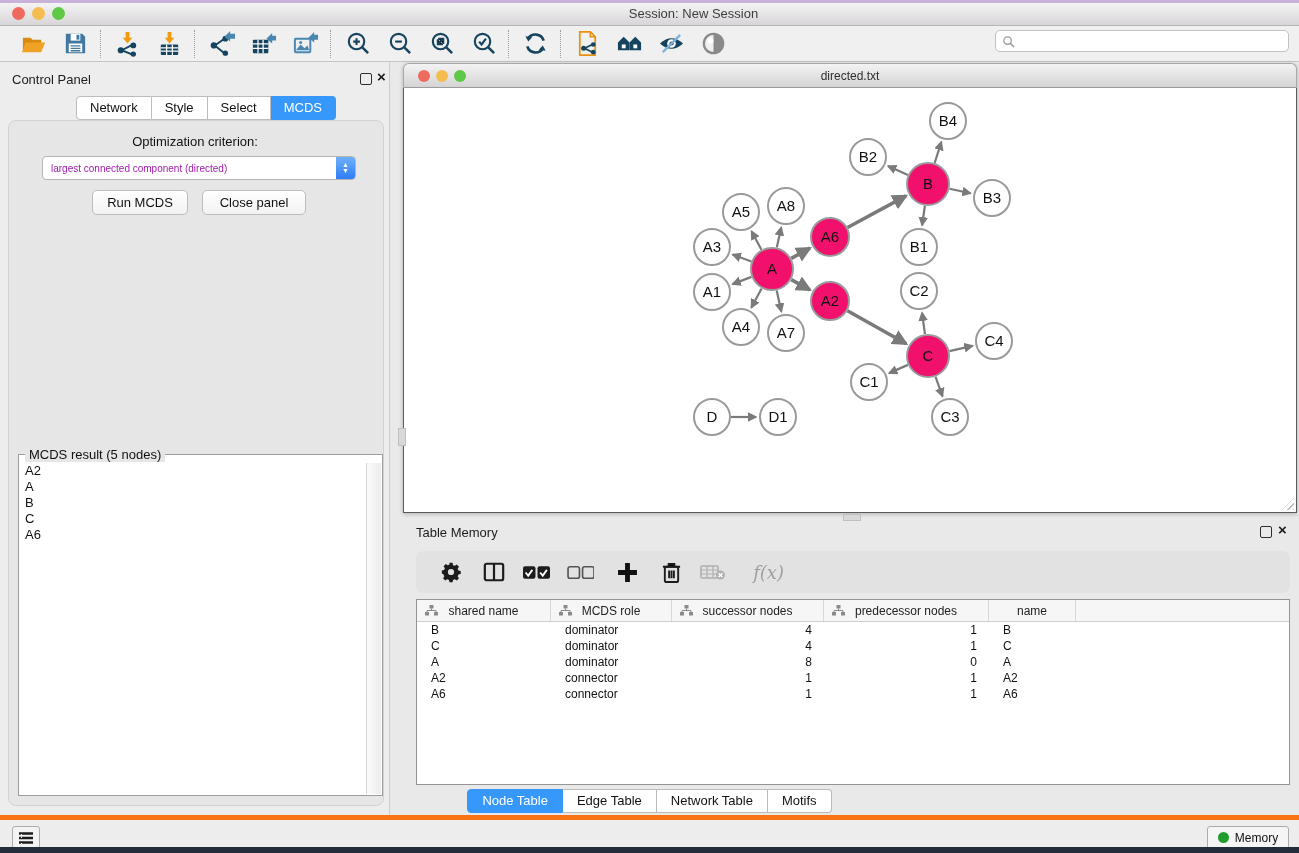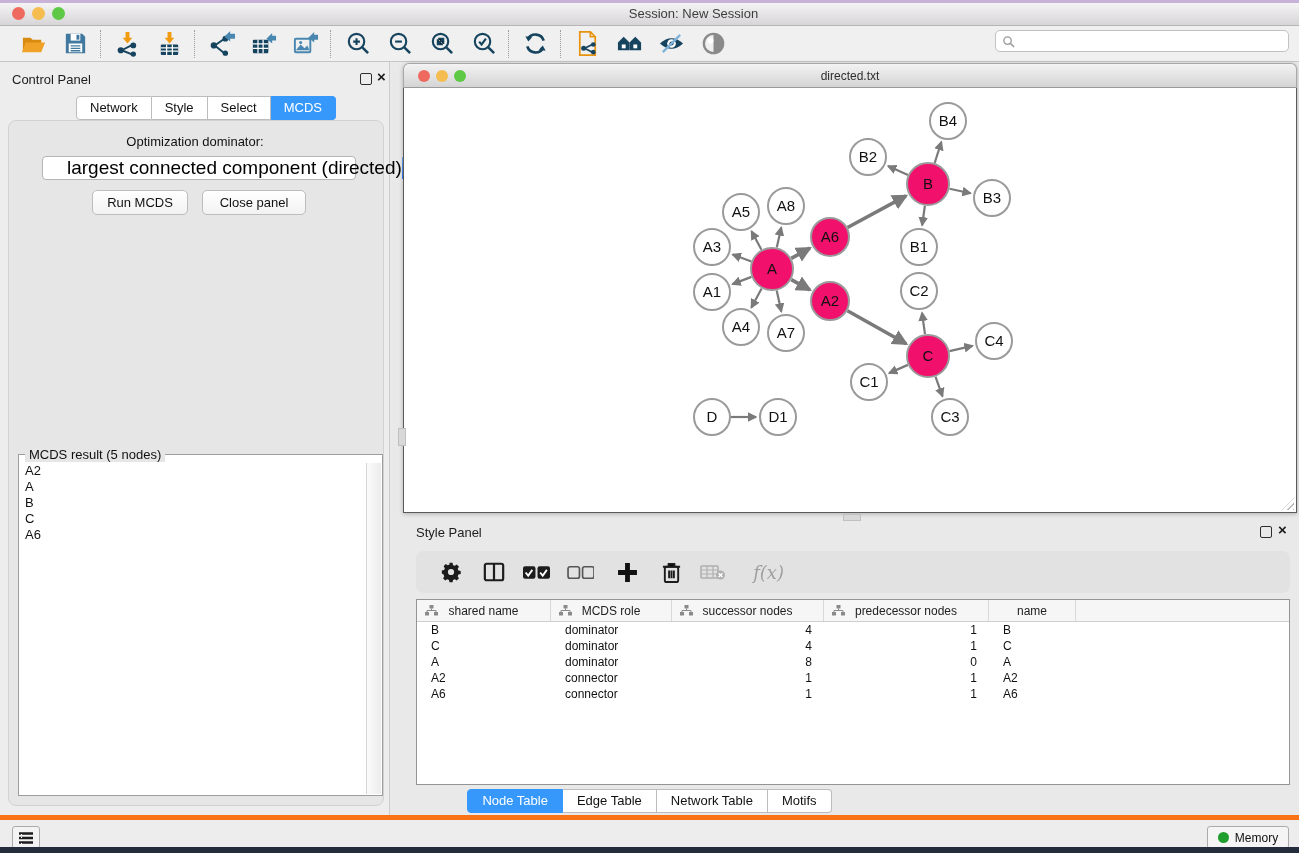--- a/index.html
+++ b/index.html
@@ -28,21 +28,21 @@
   .panel-float{width:10px;height:10px;border:1.5px solid #2e2e2e;border-radius:2px;display:inline-block;}
   .panel-close{font-size:15px;font-weight:bold;color:#1a1a1a;line-height:12px;}
   #cp-tabs{left:76px;top:34px;display:flex;}
   .seg{font-size:13px;color:#111;background:#fff;border:1px solid #bcbcbc;border-left:none;padding:3px 13px 4px;white-space:nowrap;}
   .seg:first-child{border-left:1px solid #bcbcbc;border-radius:4px 0 0 4px;}
   .seg:last-child{border-radius:0 4px 4px 0;text-align:center;}
   .seg.active{background:#3798fb;border-color:#3798fb;color:#fff;}
   #cp-content{left:8px;top:58px;width:374px;height:684px;background:#e6e6e6;border:1px solid #d2d2d2;border-radius:8px;}
   #opt-label{left:0;top:72px;width:390px;text-align:center;font-size:13px;color:#111;}
   #criterion-select{left:42px;top:94px;width:314px;height:24px;background:#fff;border:1px solid #b5b5b5;border-radius:4px;display:flex;align-items:center;box-sizing:border-box;}
-  #criterion-select .val{flex:1;font-size:19px;padding-left:24px;color:#000000;white-space:nowrap;}
+  #criterion-select .val{flex:1;font-size:10px;padding-left:8px;color:#a21caf;white-space:nowrap;}
   #criterion-select .stepper{width:19px;height:22px;background:linear-gradient(#6fb0fb,#2f7cf6);border-radius:0 3px 3px 0;display:flex;flex-direction:column;align-items:center;justify-content:center;color:#fff;font-size:7px;line-height:6px;}
   .btn{background:linear-gradient(#ffffff,#f2f2f2);border:1px solid #bdbdbd;border-radius:5px;font-size:13px;color:#111;display:flex;align-items:center;justify-content:center;box-sizing:border-box;}
   #run-btn{left:92px;top:128px;width:96px;height:25px;}
   #close-btn{left:202px;top:128px;width:104px;height:25px;}
   #mcds-group{left:18px;top:392px;width:363px;height:340px;border:1px solid #9d9d9d;background:#fff;}
   #mcds-legend{left:25px;top:385px;background:#e6e6e6;padding:0 4px;font-size:13px;color:#111;}
   #mcds-list{position:absolute;left:1px;top:8px;right:15px;bottom:1px;overflow:hidden;}
   .mcds-item{font-size:13px;color:#111;padding-left:5px;height:16px;line-height:16px;}
   #mcds-scroll{position:absolute;top:8px;right:1px;width:14px;bottom:1px;background:linear-gradient(90deg,#fbfbfb,#ececec);border-left:1px solid #d5d5d5;}
 
@@ -251,21 +251,21 @@
     <div class="abs panel-title" style="left:12px;top:10px;">Control Panel</div>
     <span class="abs panel-float" style="left:360px;top:11px;"></span>
     <span class="abs panel-close" style="left:377px;top:9px;">×</span>
     <div class="abs" id="cp-tabs">
         <div class="seg">Network</div>
         <div class="seg">Style</div>
         <div class="seg">Select</div>
         <div class="seg active">MCDS</div>
       </div>
     <div class="abs" id="cp-content"></div>
-    <div class="abs" id="opt-label">Optimization dominator:</div>
+    <div class="abs" id="opt-label">Optimization criterion:</div>
     <div class="abs" id="criterion-select">
       <span class="val">largest connected component (directed)</span>
       <span class="stepper">
           <span>▲</span>
           <span>▼</span>
         </span>
     </div>
     <div class="abs btn" id="run-btn">Run MCDS</div>
     <div class="abs btn" id="close-btn">Close panel</div>
     <div class="abs" id="mcds-group">
@@ -399,21 +399,21 @@
             <text x="374" y="334" text-anchor="middle" font-size="15" fill="#111" font-family="&quot;Liberation Sans&quot;, sans-serif">D1</text>
           </g>
         </svg>
       <div id="net-grip"></div>
     </div>
   </div>
   <div class="abs pane-grip-v"></div>
   <div class="abs pane-grip-h"></div>
 
   <div class="abs" id="tp-header">
-    <div class="abs panel-title" style="left:13px;top:3px;">Style Panel</div>
+    <div class="abs panel-title" style="left:13px;top:3px;">Table Memory</div>
     <span class="abs panel-float" style="left:857px;top:4px;"></span>
     <span class="abs panel-close" style="left:875px;top:2px;">×</span>
   </div>
   <div class="abs" id="tp-toolbar">
     <div class="tp-ico">
       <svg viewBox="0 0 24 24" width="22" height="22">
           <path fill="#1c1c1c" d="M10.3 2h3.4l.5 2.5 2 .8 2.1-1.4 2.4 2.4-1.4 2.1.8 2 2.5.5v3.4l-2.5.5-.8 2 1.4 2.1-2.4 2.4-2.1-1.4-2 .8-.5 2.5h-3.4l-.5-2.5-2-.8-2.1 1.4-2.4-2.4 1.4-2.1-.8-2L2 13.7v-3.4l2.5-.5.8-2-1.4-2.1 2.4-2.4 2.1 1.4 2-.8z"></path>
           <circle cx="12" cy="12" r="3.4" fill="#e2e2e2"></circle>
         </svg>
     </div>

